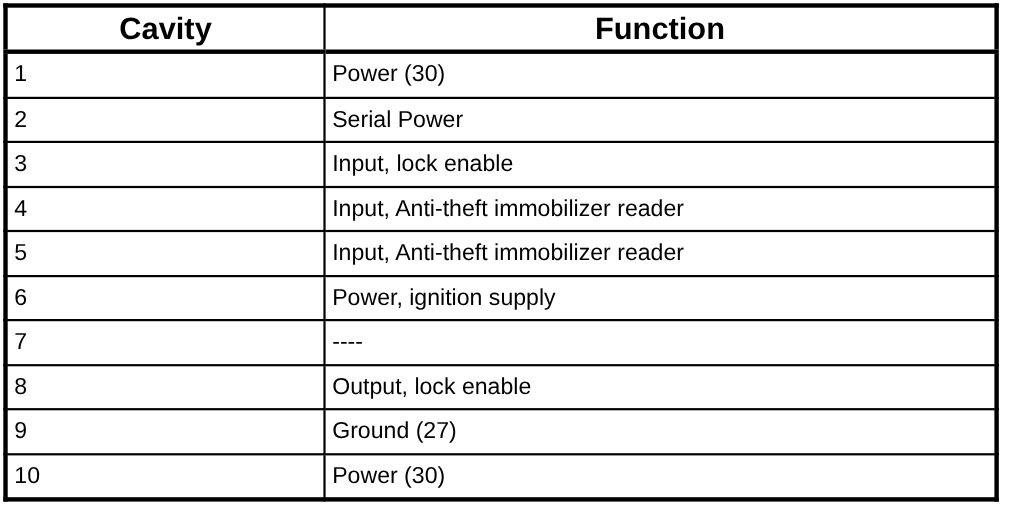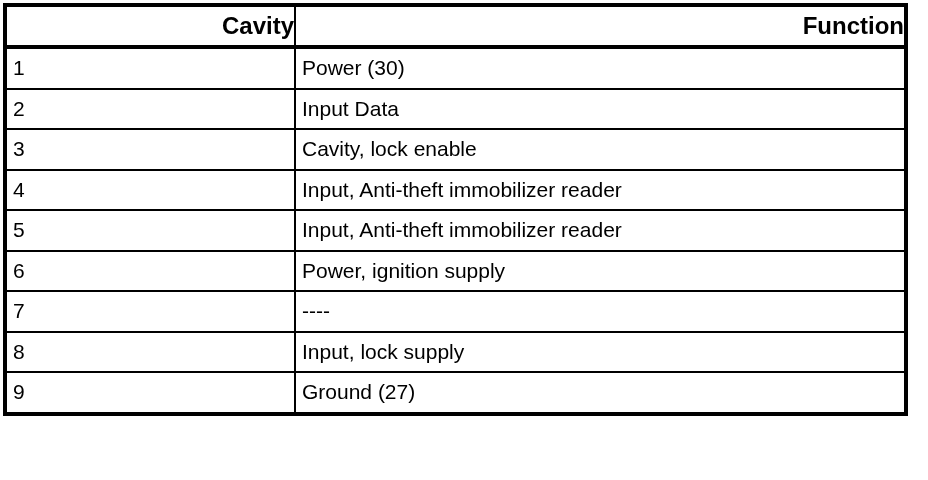--- a/index.html
+++ b/index.html
@@ -27,23 +27,23 @@
     table-layout: fixed;
     background: #ffffff;
     border: 4px solid #000000;
   }
   table.pinout col.c-cavity { width: 290px; }
   table.pinout th {
     border-left: 2px solid #000000;
     border-right: 2px solid #000000;
     border-bottom: 4px solid #000000;
     height: 38px;
-    font-size: 24px;
+    font-size: 28px;
     font-weight: bold;
-    text-align: right;
+    text-align: center;
     vertical-align: middle;
     padding: 0;
   }
   table.pinout td {
     border: 2px solid #000000;
     height: 38.5px;
     font-size: 21px;
     font-weight: normal;
     text-align: left;
     vertical-align: middle;
@@ -67,45 +67,49 @@
         <th>Function</th>
       </tr>
     </thead>
     <tbody>
       <tr>
         <td>1</td>
         <td>Power (30)</td>
       </tr>
       <tr>
         <td>2</td>
-        <td>Input Data</td>
+        <td>Serial Power</td>
       </tr>
       <tr>
         <td>3</td>
-        <td>Cavity, lock enable</td>
+        <td>Input, lock enable</td>
       </tr>
       <tr>
         <td>4</td>
         <td>Input, Anti-theft immobilizer reader</td>
       </tr>
       <tr>
         <td>5</td>
         <td>Input, Anti-theft immobilizer reader</td>
       </tr>
       <tr>
         <td>6</td>
         <td>Power, ignition supply</td>
       </tr>
       <tr>
         <td>7</td>
         <td>----</td>
       </tr>
       <tr>
         <td>8</td>
-        <td>Input, lock supply</td>
+        <td>Output, lock enable</td>
       </tr>
       <tr>
         <td>9</td>
         <td>Ground (27)</td>
+      </tr>
+      <tr>
+        <td>10</td>
+        <td>Power (30)</td>
       </tr>
     </tbody>
   </table>
 </div>
 
 </body></html>

